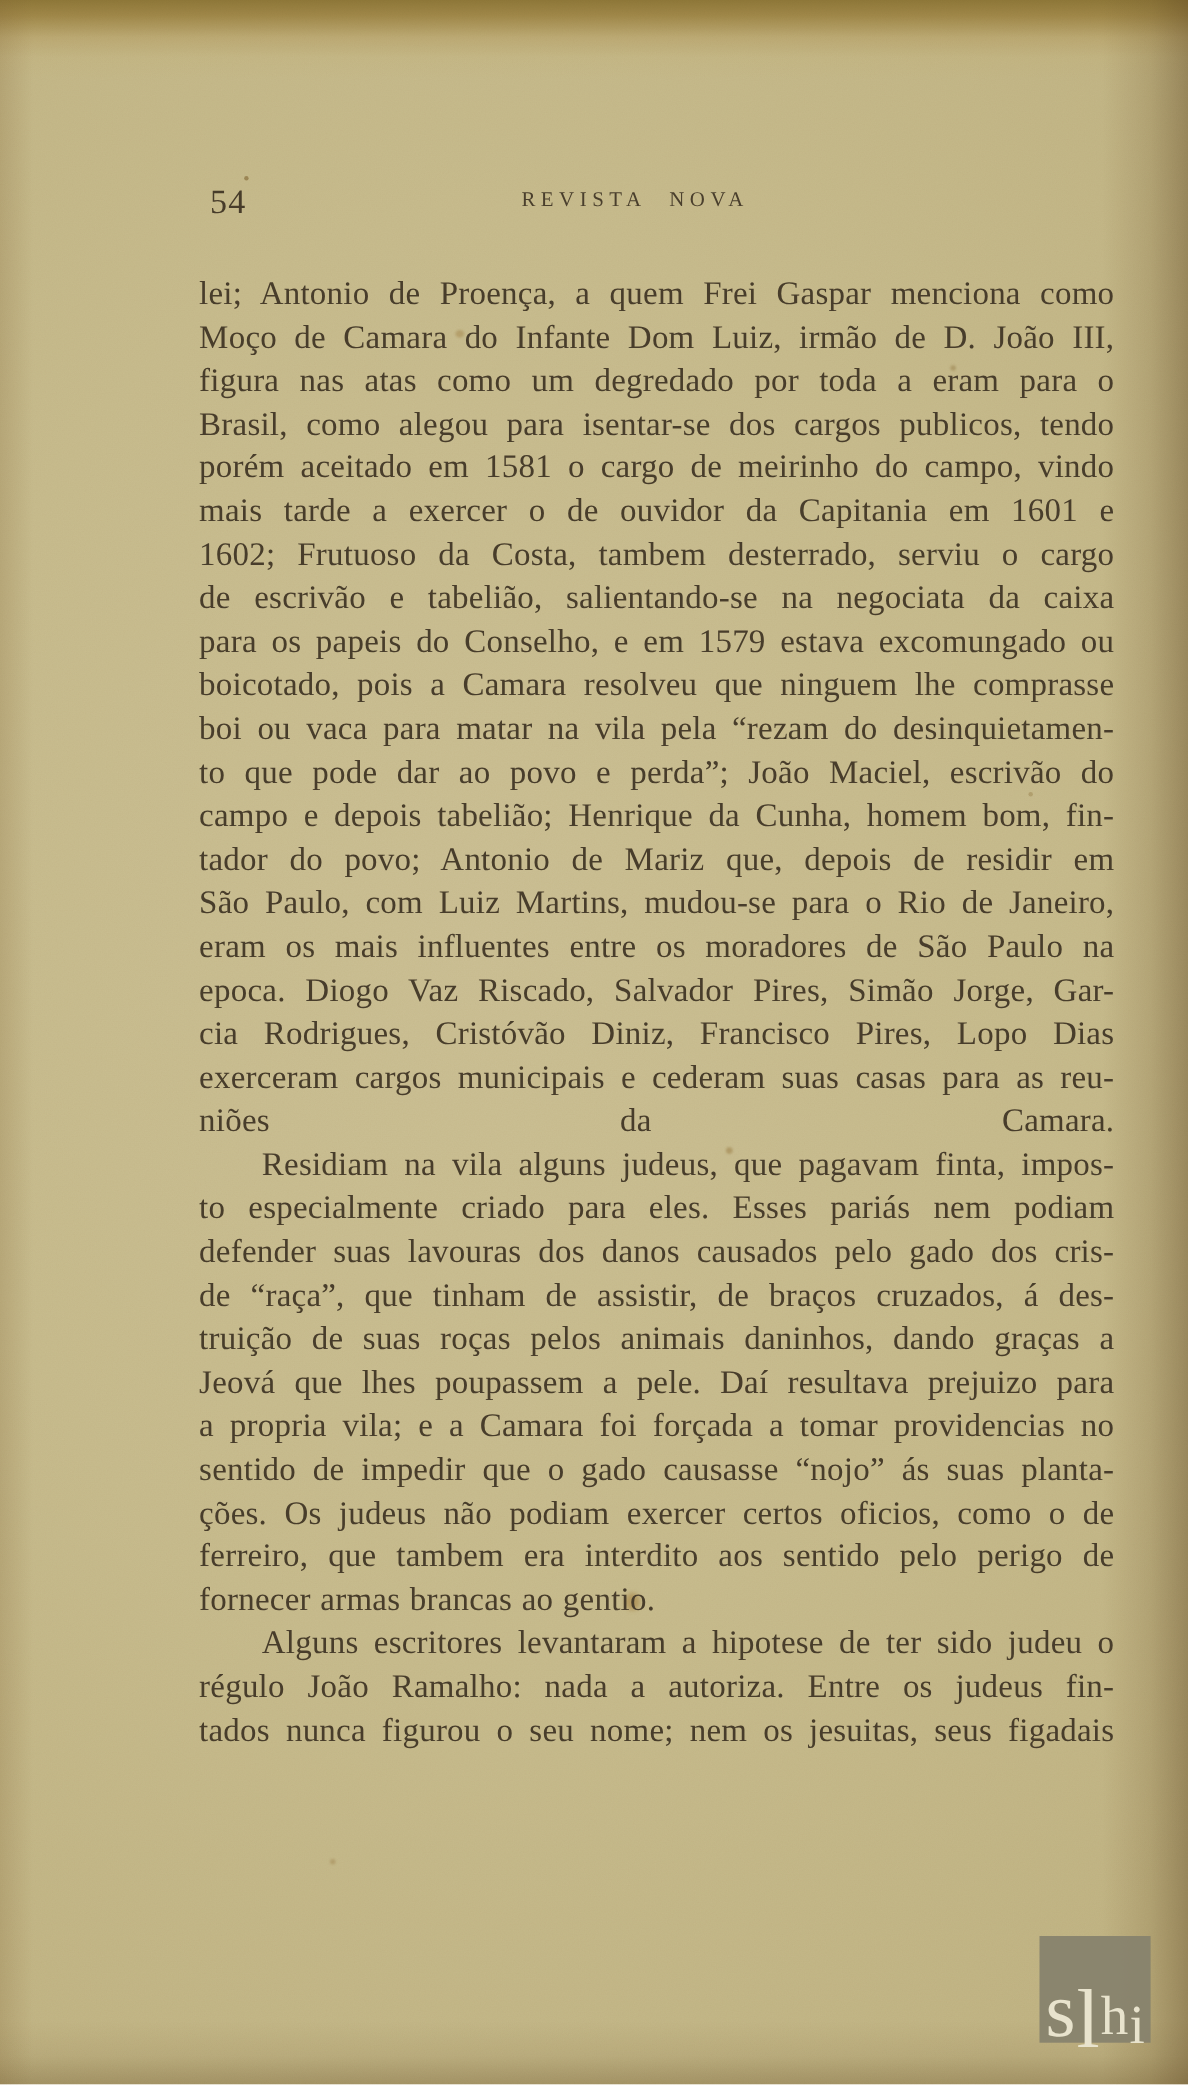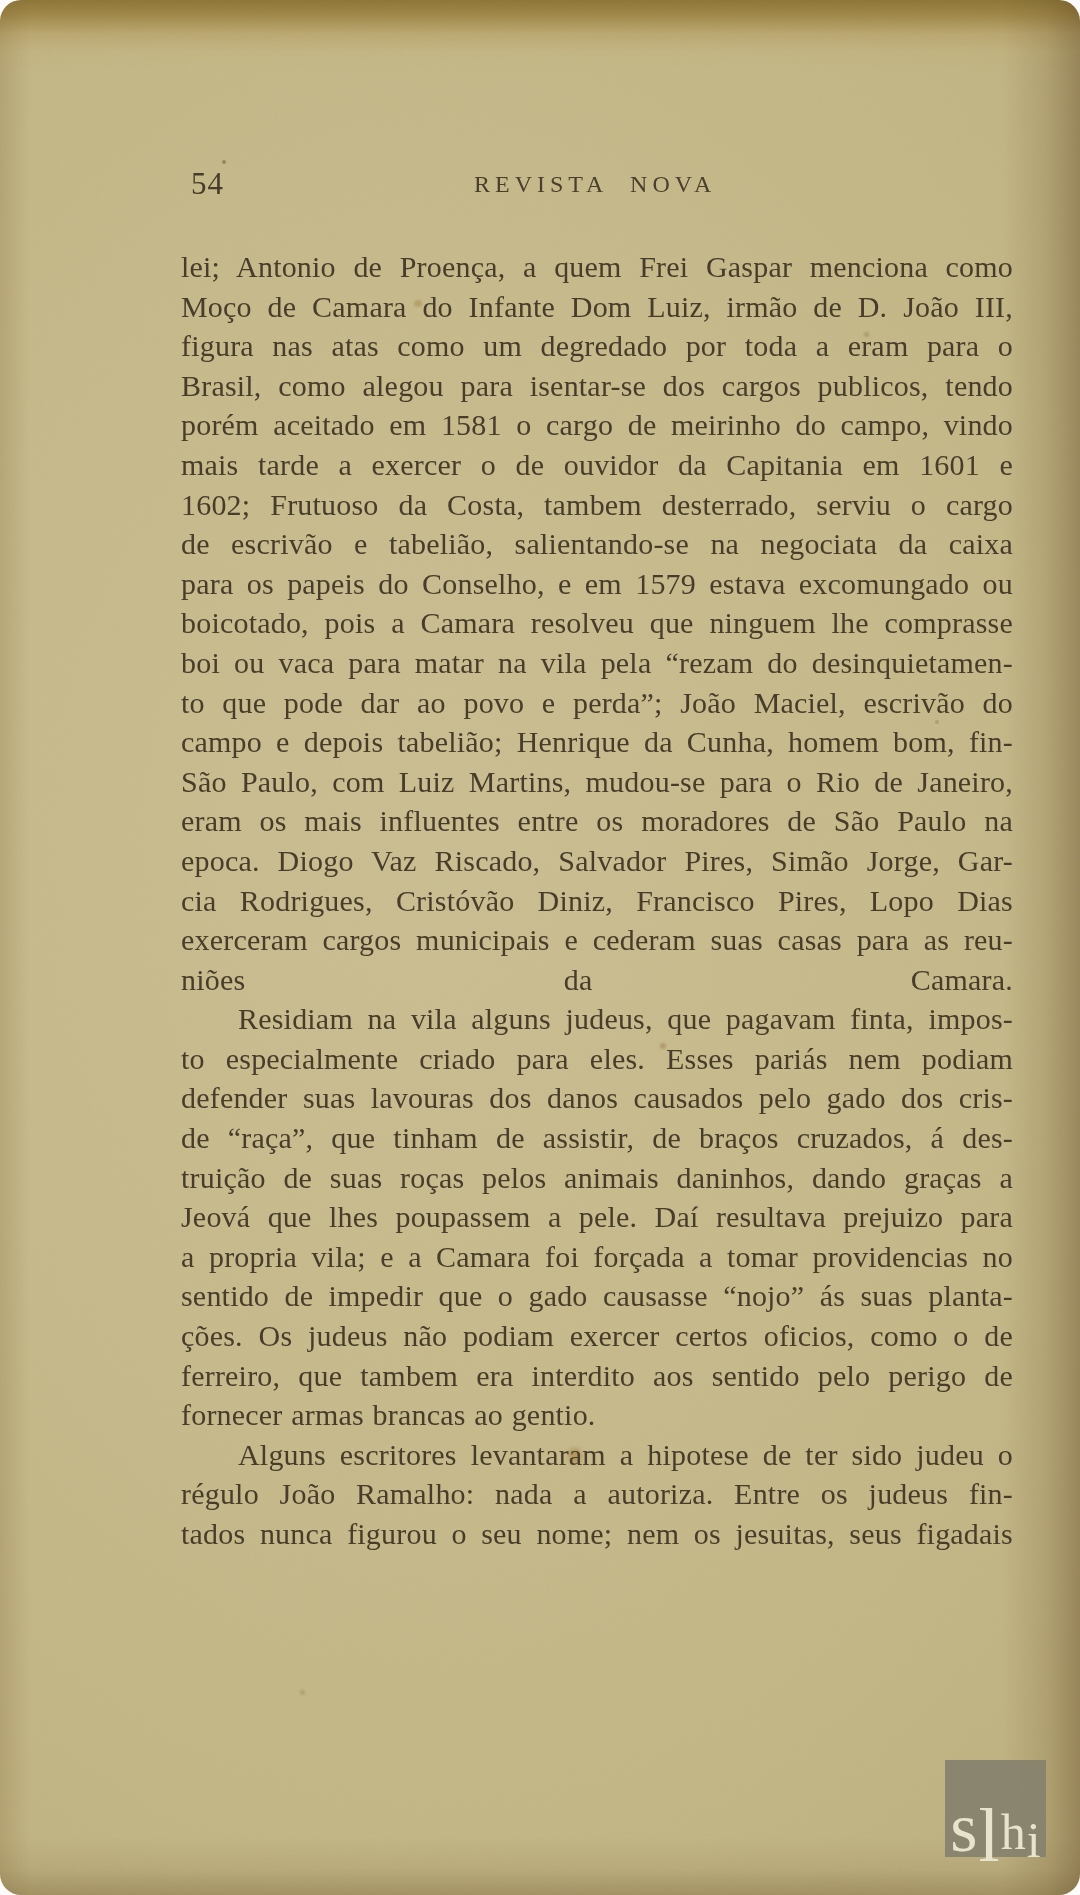--- a/index.html
+++ b/index.html
@@ -17,21 +17,20 @@
       linear-gradient(270deg, rgba(96,72,34,0.42) 0px, rgba(112,88,44,0.20) 34px, rgba(112,88,44,0.0) 78px),
       
       linear-gradient(90deg, rgba(128,100,52,0.22) 0px, rgba(128,100,52,0.0) 30px),
       
       linear-gradient(0deg, rgba(104,82,40,0.34) 0px, rgba(104,82,40,0.10) 26px, rgba(104,82,40,0.0) 58px),
       
       linear-gradient(180deg, #8f7839 0px, rgba(154,128,62,0.85) 14px, rgba(178,153,90,0.45) 34px, rgba(195,175,115,0.18) 52px, rgba(195,175,115,0.0) 72px),
       
       radial-gradient(ellipse 900px 1200px at 40% 45%, #ccc095 0%, #c8bc8e 55%, #c2b585 100%);
     color: #463b29;
-    border-radius: 21px;
   }
 
   
   .grain { position: absolute; inset: 0; opacity: 0.28; mix-blend-mode: multiply; pointer-events: none; }
 
   
   .specks { position: absolute; inset: 0; pointer-events: none; }
   .specks i {
     position: absolute; display: block; border-radius: 50%;
     background: rgba(122,92,42,0.55);
@@ -44,21 +43,21 @@
   .specks .s6 { left: 300px; top: 1690px; width: 5px;  height: 5px; background: rgba(140,104,46,0.3); filter: blur(1px); }
   .specks .s7 { left: 935px; top: 720px;  width: 4px;  height: 4px; background: rgba(130,98,44,0.3); }
 
   .running-head { position: absolute; left: 0; top: 0; width: 100%; }
   .page-number {
     position: absolute; left: 191px; top: 166px;
     font-size: 31px; letter-spacing: 1px; color: #473c2a;
   }
   .journal-title {
     position: absolute; left: 474px; top: 171px;
-    font-size: 24px; letter-spacing: 5px; word-spacing: 12px;
+    font-size: 19px; letter-spacing: 5px; word-spacing: 12px;
     color: #4a3f2d;
   }
 
   .body-text {
     position: absolute; left: 181px; top: 247px; width: 832px;
     font-size: 30px; line-height: 39.6px;
     word-spacing: 1px; letter-spacing: 0.2px;
     color: #483d2b;
     text-rendering: optimizeLegibility;
   }
@@ -123,20 +122,21 @@
       <div class="line">Brasil, como alegou para isentar-se dos cargos publicos, tendo</div>
       <div class="line">porém aceitado em 1581 o cargo de meirinho do campo, vindo</div>
       <div class="line">mais tarde a exercer o de ouvidor da Capitania em 1601 e</div>
       <div class="line">1602; Frutuoso da Costa, tambem desterrado, serviu o cargo</div>
       <div class="line">de escrivão e tabelião, salientando-se na negociata da caixa</div>
       <div class="line">para os papeis do Conselho, e em 1579 estava excomungado ou</div>
       <div class="line">boicotado, pois a Camara resolveu que ninguem lhe comprasse</div>
       <div class="line">boi ou vaca para matar na vila pela “rezam do desinquietamen-</div>
       <div class="line">to que pode dar ao povo e perda”; João Maciel, escrivão do</div>
       <div class="line">campo e depois tabelião; Henrique da Cunha, homem bom, fin-</div>
+      <div class="line">tador do povo; Antonio de Mariz que, depois de residir em</div>
       <div class="line">São Paulo, com Luiz Martins, mudou-se para o Rio de Janeiro,</div>
       <div class="line">eram os mais influentes entre os moradores de São Paulo na</div>
       <div class="line">epoca. Diogo Vaz Riscado, Salvador Pires, Simão Jorge, Gar-</div>
       <div class="line">cia Rodrigues, Cristóvão Diniz, Francisco Pires, Lopo Dias</div>
       <div class="line">exerceram cargos municipais e cederam suas casas para as reu-</div>
       <div class="line">niões da Camara.</div>
       <div class="line indent">Residiam na vila alguns judeus, que pagavam finta, impos-</div>
       <div class="line">to especialmente criado para eles. Esses pariás nem podiam</div>
       <div class="line">defender suas lavouras dos danos causados pelo gado dos cris-</div>
       <div class="line">de “raça”, que tinham de assistir, de braços cruzados, á des-</div>

